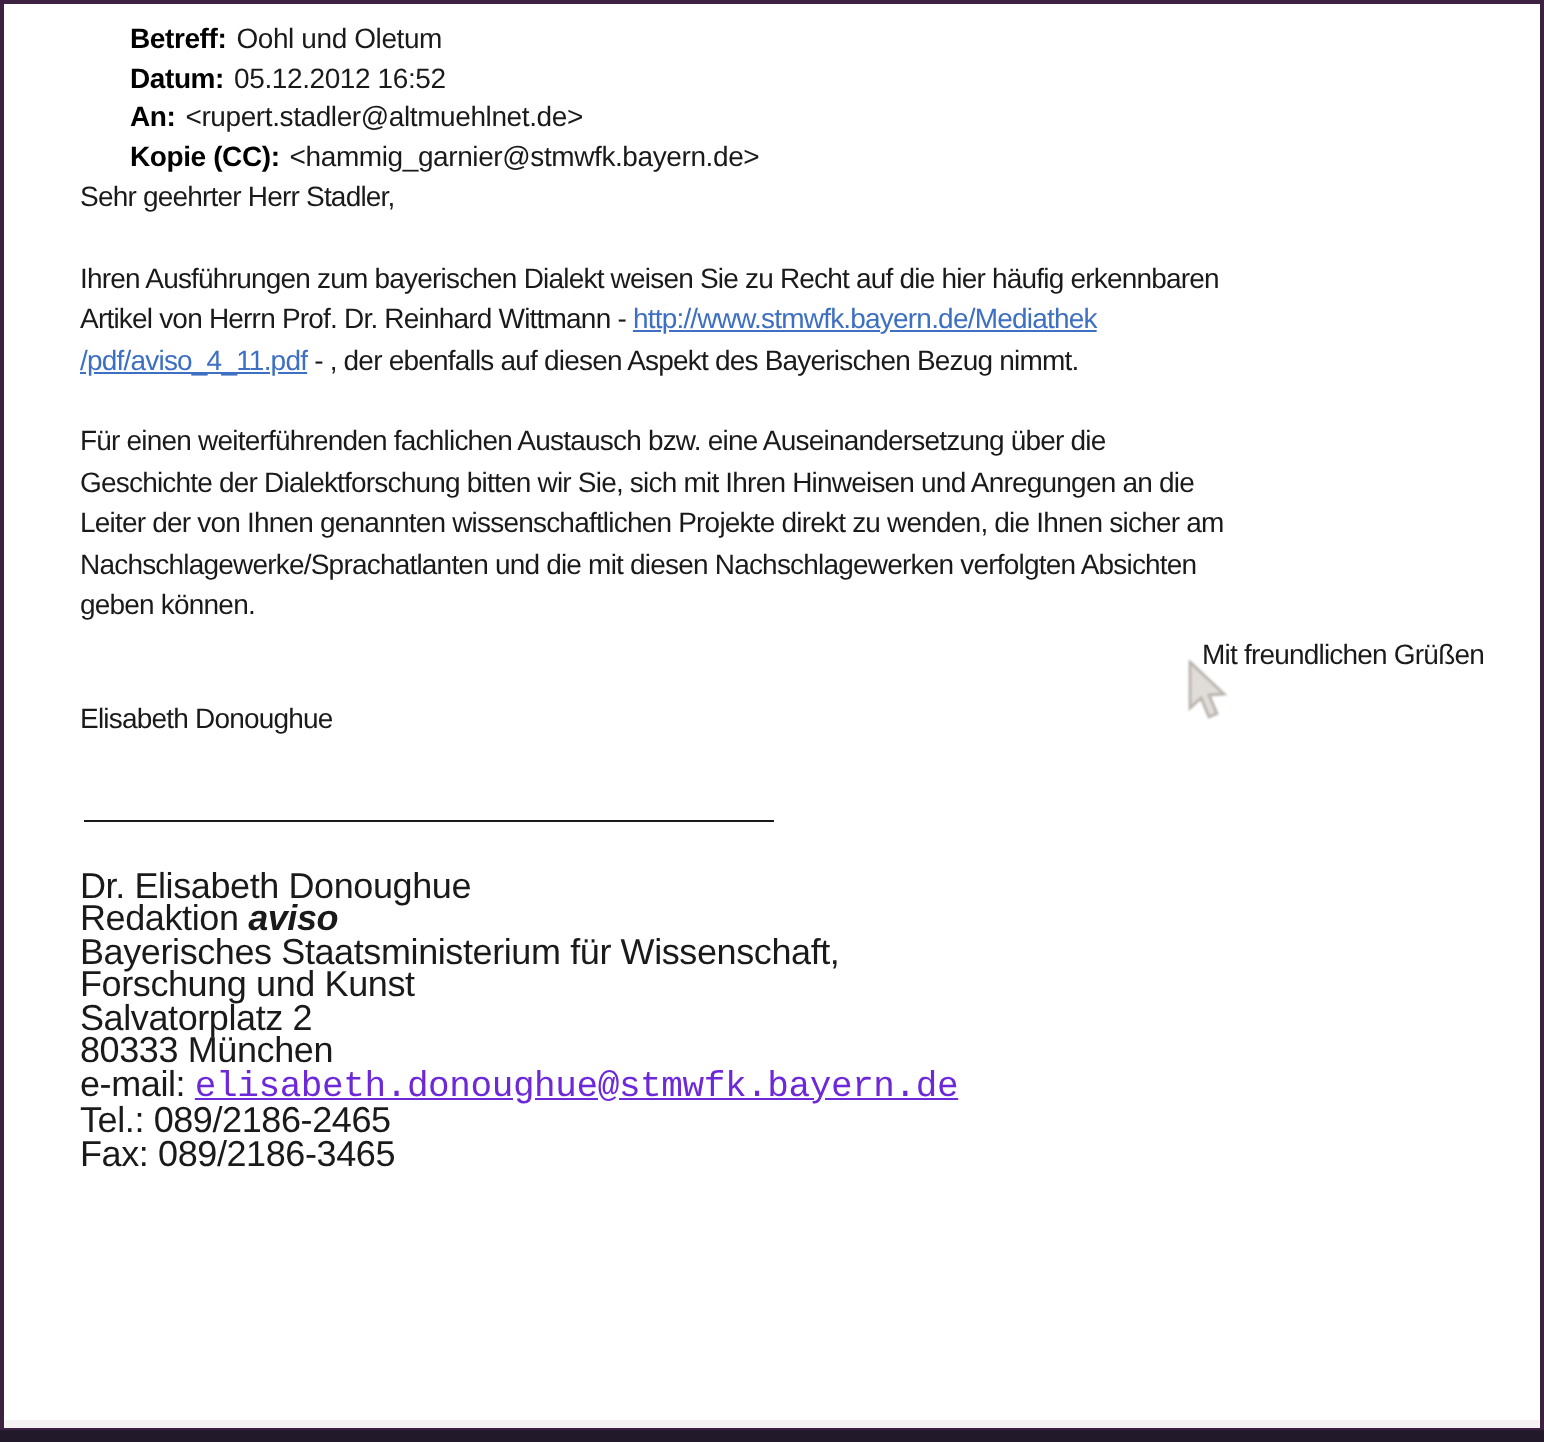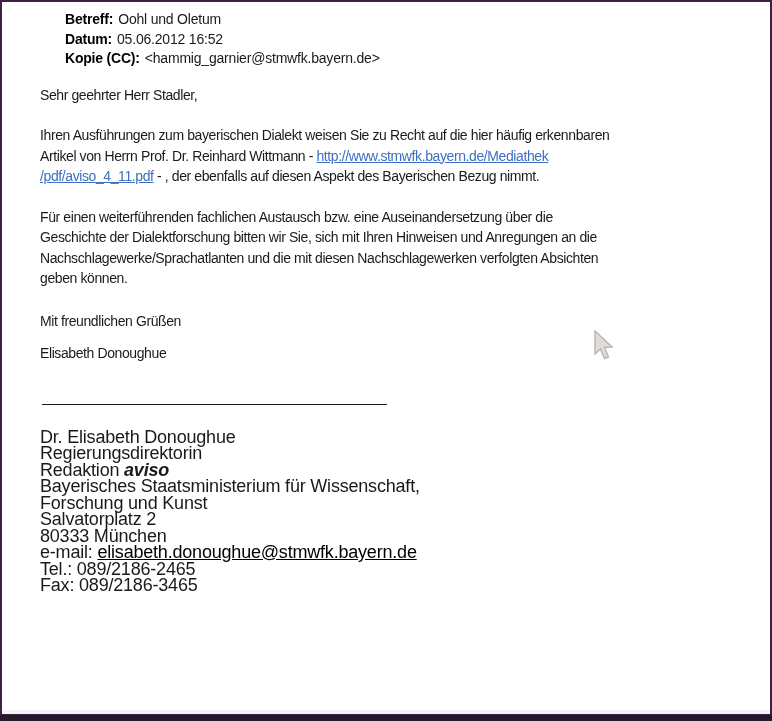--- a/index.html
+++ b/index.html
@@ -39,23 +39,23 @@
   }
   .hlabel { font-weight: bold; color: #000; margin-right: 5px; padding-left: 25px; }
 
   
   .bline, .greeting, .closing, .sender {
     font-size: 14px;
     line-height: 20.5px;
     letter-spacing: -0.4px;
     white-space: nowrap;
   }
-  .greeting { margin-top: 16px; }
+  .greeting { }
   .para { margin-top: 20px; }
-  .closing { margin-top: 22px; }
+  .closing { margin-top: 4px; text-align: right; }
   .sender { margin-top: 12px; }
   a.link {
     color: #3d6fc2;
     text-decoration: underline;
     cursor: pointer;
   }
   .sig-sep {
     margin-top: 40px;
     margin-left: 2px;
     width: 345px;
@@ -63,23 +63,24 @@
   }
   .signature {
     margin-top: 24px;
     font-size: 18px;
     line-height: 16.5px;
     letter-spacing: -0.2px;
     white-space: nowrap;
   }
   .sig-italic { font-style: italic; font-weight: bold; }
   a.sig-link {
-    color: #000000;
+    color: #6d28d9;
     text-decoration: underline;
     cursor: pointer;
+    font-family: Liberation Mono, monospace;
   }
   .mouse-cursor {
     position: absolute;
     left: 591px; top: 330px;
     width: 26px; height: 32px;
     z-index: 3;
     opacity: 0.8;
     filter: blur(0.4px);
     pointer-events: none;
   }
@@ -87,50 +88,53 @@
 </head>
 <body>
 
 <div class="content">
 
   <div class="email-header">
     <div>
       <span class="hlabel">Betreff:</span><span>Oohl und Oletum</span>
     </div>
     <div>
-      <span class="hlabel">Datum:</span><span>05.06.2012 16:52</span>
+      <span class="hlabel">Datum:</span><span>05.12.2012 16:52</span>
+    </div>
+    <div>
+      <span class="hlabel">An:</span><span>&lt;rupert.stadler@altmuehlnet.de&gt;</span>
     </div>
     <div>
       <span class="hlabel">Kopie (CC):</span><span>&lt;hammig_garnier@stmwfk.bayern.de&gt;</span>
     </div>
   </div>
 
   <div class="greeting">Sehr geehrter Herr Stadler,</div>
 
   <div class="para">
     <div class="bline">Ihren Ausführungen zum bayerischen Dialekt weisen Sie zu Recht auf die hier häufig erkennbaren</div>
     <div class="bline"><span>Artikel von Herrn Prof. Dr. Reinhard Wittmann - </span><a class="link" href="#"><span>http://www.stmwfk.bayern.de/Mediathek</span></a></div>
     <div class="bline"><a class="link" href="#"><span>/pdf/aviso_4_11.pdf</span></a><span> - , der ebenfalls auf diesen Aspekt des Bayerischen Bezug nimmt.</span></div>
   </div>
 
   <div class="para">
     <div class="bline">Für einen weiterführenden fachlichen Austausch bzw. eine Auseinandersetzung über die</div>
     <div class="bline">Geschichte der Dialektforschung bitten wir Sie, sich mit Ihren Hinweisen und Anregungen an die</div>
+    <div class="bline">Leiter der von Ihnen genannten wissenschaftlichen Projekte direkt zu wenden, die Ihnen sicher am</div>
     <div class="bline">Nachschlagewerke/Sprachatlanten und die mit diesen Nachschlagewerken verfolgten Absichten</div>
     <div class="bline">geben können.</div>
   </div>
 
   <div class="closing">Mit freundlichen Grüßen</div>
   <div class="sender">Elisabeth Donoughue</div>
 
   <div class="sig-sep"></div>
 
   <div class="signature">
     <div>Dr. Elisabeth Donoughue</div>
-    <div>Regierungsdirektorin</div>
     <div><span>Redaktion </span><span class="sig-italic">aviso</span></div>
     <div>Bayerisches Staatsministerium für Wissenschaft,</div>
     <div>Forschung und Kunst</div>
     <div>Salvatorplatz 2</div>
     <div>80333 München</div>
     <div><span>e-mail: </span><a class="sig-link" href="#">elisabeth.donoughue@stmwfk.bayern.de</a></div>
     <div>Tel.: 089/2186-2465</div>
     <div>Fax: 089/2186-3465</div>
   </div>
 

